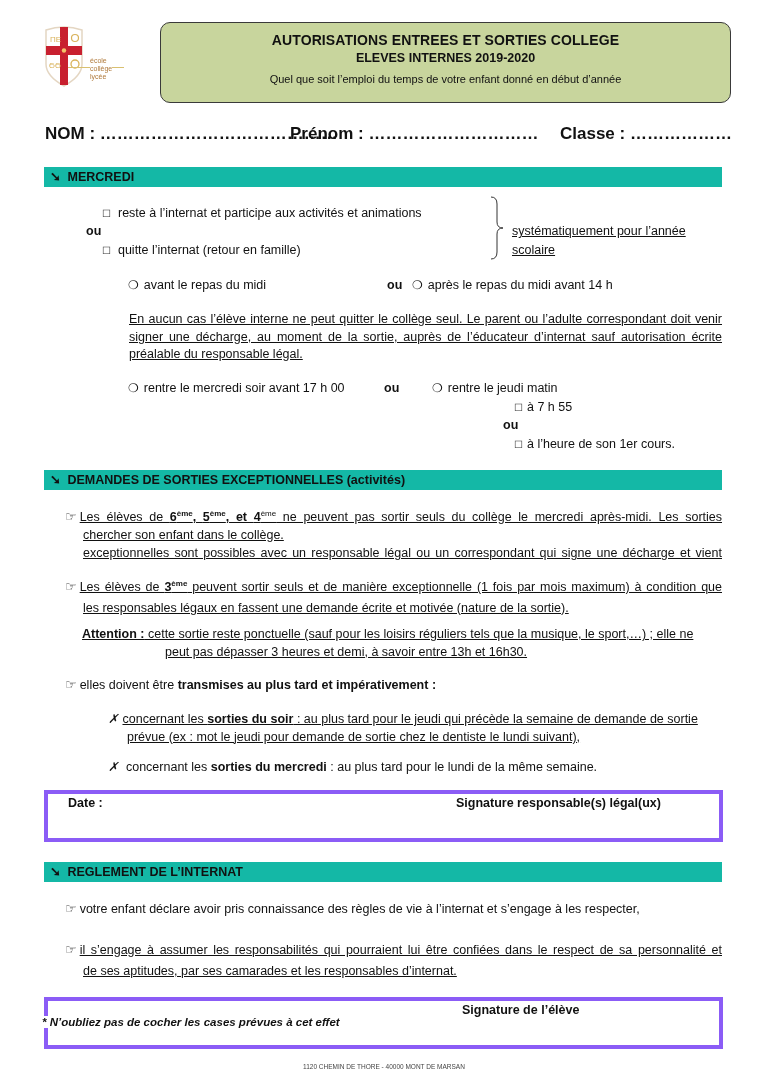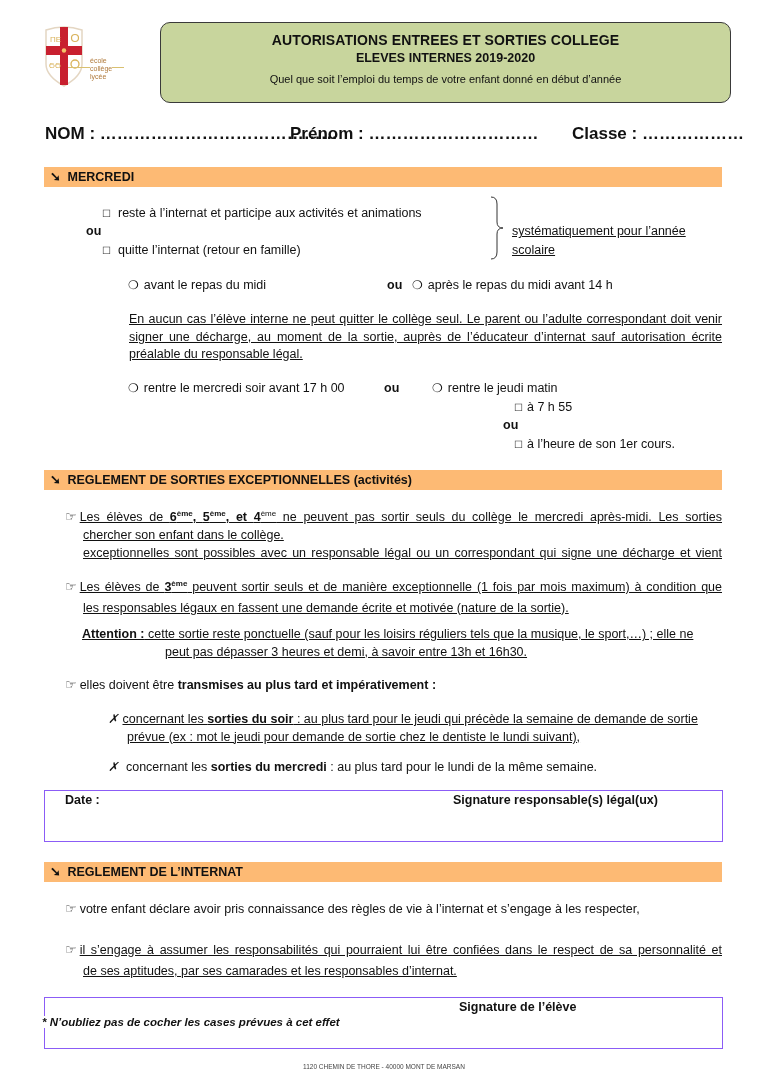--- a/index.html
+++ b/index.html
@@ -15,36 +15,36 @@
   
   .header-box { left: 160px; top: 22px; width: 571px; height: 81px; background: #c8d59d; border: 1.5px solid #3a3a3a; border-radius: 10px; text-align: center; }
   .header-title { font-weight: bold; font-size: 14px; margin-top: 9px; letter-spacing: 0.1px; }
   .header-sub { font-weight: bold; font-size: 12.5px; margin-top: 3px; }
   .header-note { font-size: 11px; margin-top: 8px; }
 
   
   .idline { top: 124px; font-weight: bold; font-size: 17px; white-space: nowrap; }
 
   
-  .section-bar { left: 44px; width: 678px; height: 20px; background: #fdba74; font-weight: bold; font-size: 12.5px; line-height: 20px; padding-left: 6px; }
+  .section-bar { left: 44px; width: 678px; height: 20px; background: #14b8a6; font-weight: bold; font-size: 12.5px; line-height: 20px; padding-left: 6px; }
   .section-bar .arrow { display: inline-block; width: 14px; font-size: 13px; }
 
   .txt { white-space: nowrap; font-size: 12.5px; }
   .bold { font-weight: bold; }
   .u { text-decoration: underline; }
   .box { display: inline-block; font-size: 10px; margin-right: 7px; color: #333; }
   .circle { display: inline-block; font-size: 12px; margin-right: 5px; }
   .hand { display: inline-block; font-size: 13px; margin-right: 3px; color: #444; }
   .cross { display: inline-block; font-style: italic; margin-right: 4px; }
   .para { font-size: 12.5px; line-height: 17.5px; text-align: justify; text-decoration: underline; }
   sup { font-size: 8px; }
 
   .brace { left: 490px; top: 196px; width: 14px; height: 64px; }
 
-  .sig-box { border: 1px solid #8b5cf6; }
+  .sig-box { border: 4px solid #8b5cf6; }
   .footer { left: 0; width: 768px; top: 1063px; text-align: center; font-size: 6.5px; color: #444; }
 </style>
 </head>
 <body>
 
 <div class="abs logo">
   <svg width="44" height="64" viewBox="0 0 44 64" style="position:absolute;left:2px;top:4px;">
     <path d="M4 6 Q22 0 40 6 L40 40 Q40 52 22 62 Q4 52 4 40 Z" fill="#fff" stroke="#e4d6c2" stroke-width="1.5"></path>
     <rect x="18" y="3" width="8" height="58" fill="#c8202f"></rect>
     <rect x="4" y="22" width="36" height="9" fill="#c8202f"></rect>
@@ -64,21 +64,21 @@
 </div>
 
 <div class="abs header-box">
   <div class="header-title">AUTORISATIONS ENTREES ET SORTIES COLLEGE</div>
   <div class="header-sub">ELEVES INTERNES 2019-2020</div>
   <div class="header-note">Quel que soit l’emploi du temps de votre enfant donné en début d’année</div>
 </div>
 
 <div class="abs idline" style="left:45px;">NOM : ……………………………………</div>
 <div class="abs idline" style="left:290px;text-align:center;">Prénom : …………………………</div>
-<div class="abs idline" style="left:572px;">Classe : ………………</div>
+<div class="abs idline" style="left:560px;">Classe : ………………</div>
 
 <div class="abs section-bar" style="top:167px;">
   <span class="arrow">➘</span>
   <span>MERCREDI</span>
 </div>
 
 <div class="abs txt" style="left:102px;top:206px;">
   <span class="box">☐</span><span>reste à l’internat et participe aux activités et animations</span>
 </div>
 <div class="abs txt bold" style="left:86px;top:224px;">ou</div>
@@ -112,21 +112,21 @@
 <div class="abs txt" style="left:514px;top:400px;">
   <span class="box" style="margin-right:4px;">☐</span><span>à 7 h 55</span>
 </div>
 <div class="abs txt bold" style="left:503px;top:418px;">ou</div>
 <div class="abs txt" style="left:514px;top:437px;">
   <span class="box" style="margin-right:4px;">☐</span><span>à l’heure de son 1er cours.</span>
 </div>
 
 <div class="abs section-bar" style="top:470px;">
   <span class="arrow">➘</span>
-  <span>REGLEMENT DE SORTIES EXCEPTIONNELLES (activités)</span>
+  <span>DEMANDES DE SORTIES EXCEPTIONNELLES (activités)</span>
 </div>
 
 <div class="abs" style="left:65px;top:505px;width:657px;">
   <div class="para" style="text-align:justify;text-align-last:justify;">
     <span class="hand">☞</span><span>Les élèves de </span><b><span>6</span><sup>ème</sup><span>, </span><span>5</span><sup>ème</sup><span>, et </span><span>4</span></b><sup>ème</sup><span> ne peuvent pas sortir seuls du collège le mercredi après-midi. Les sorties</span>
   </div>
   <div class="para" style="padding-left:18px;">chercher son enfant dans le collège.</div>
   <div class="para" style="padding-left:18px;margin-top:1px;text-align-last:justify;">exceptionnelles sont possibles avec un responsable légal ou un correspondant qui signe une décharge et vient</div>
 </div>
 

